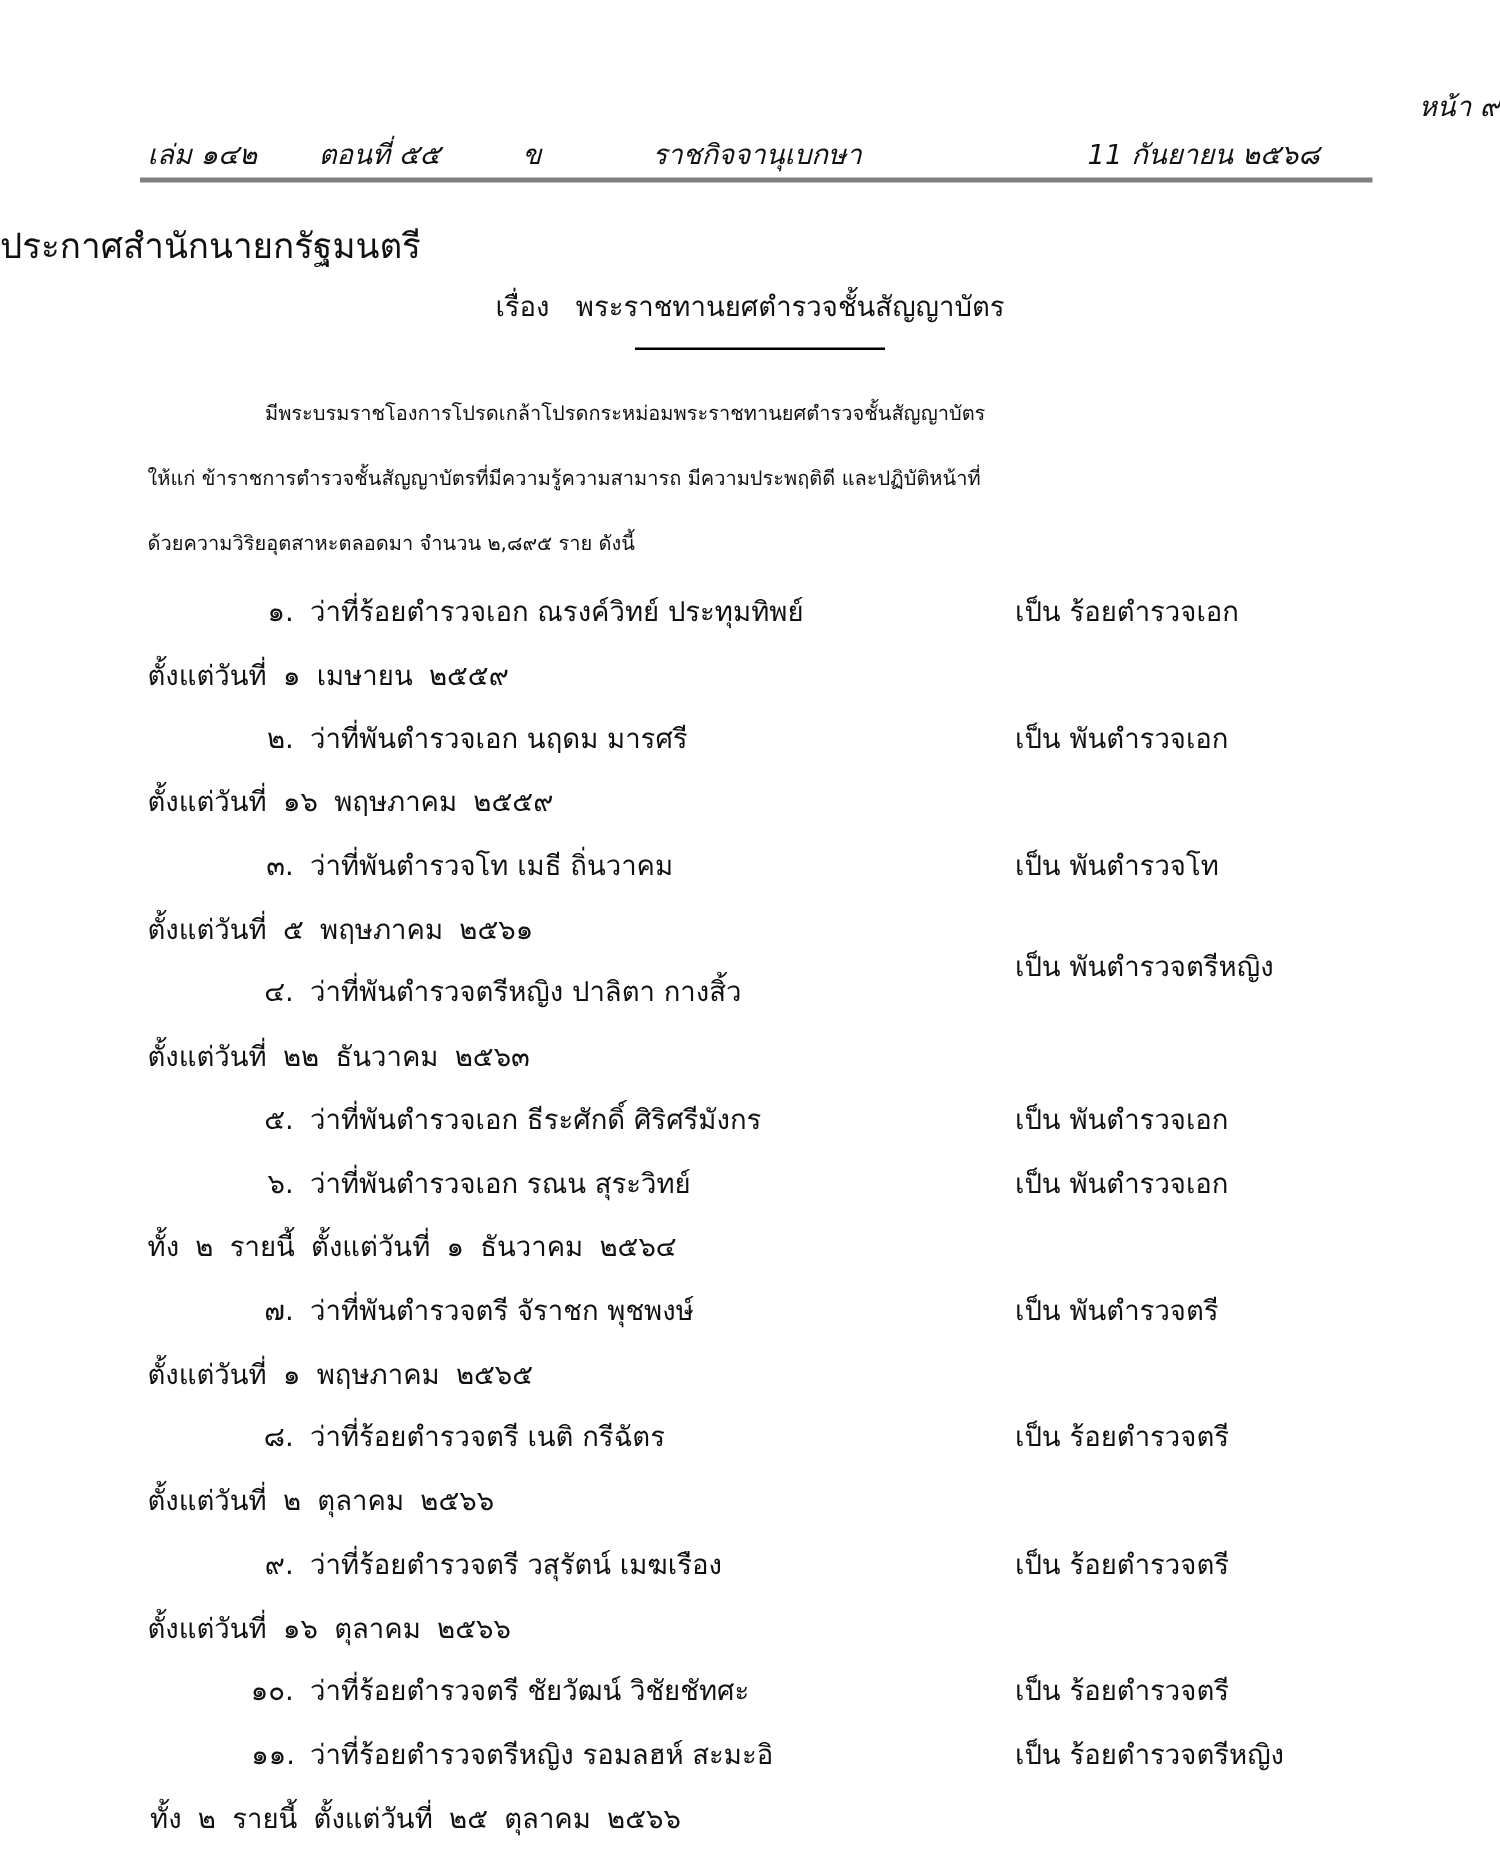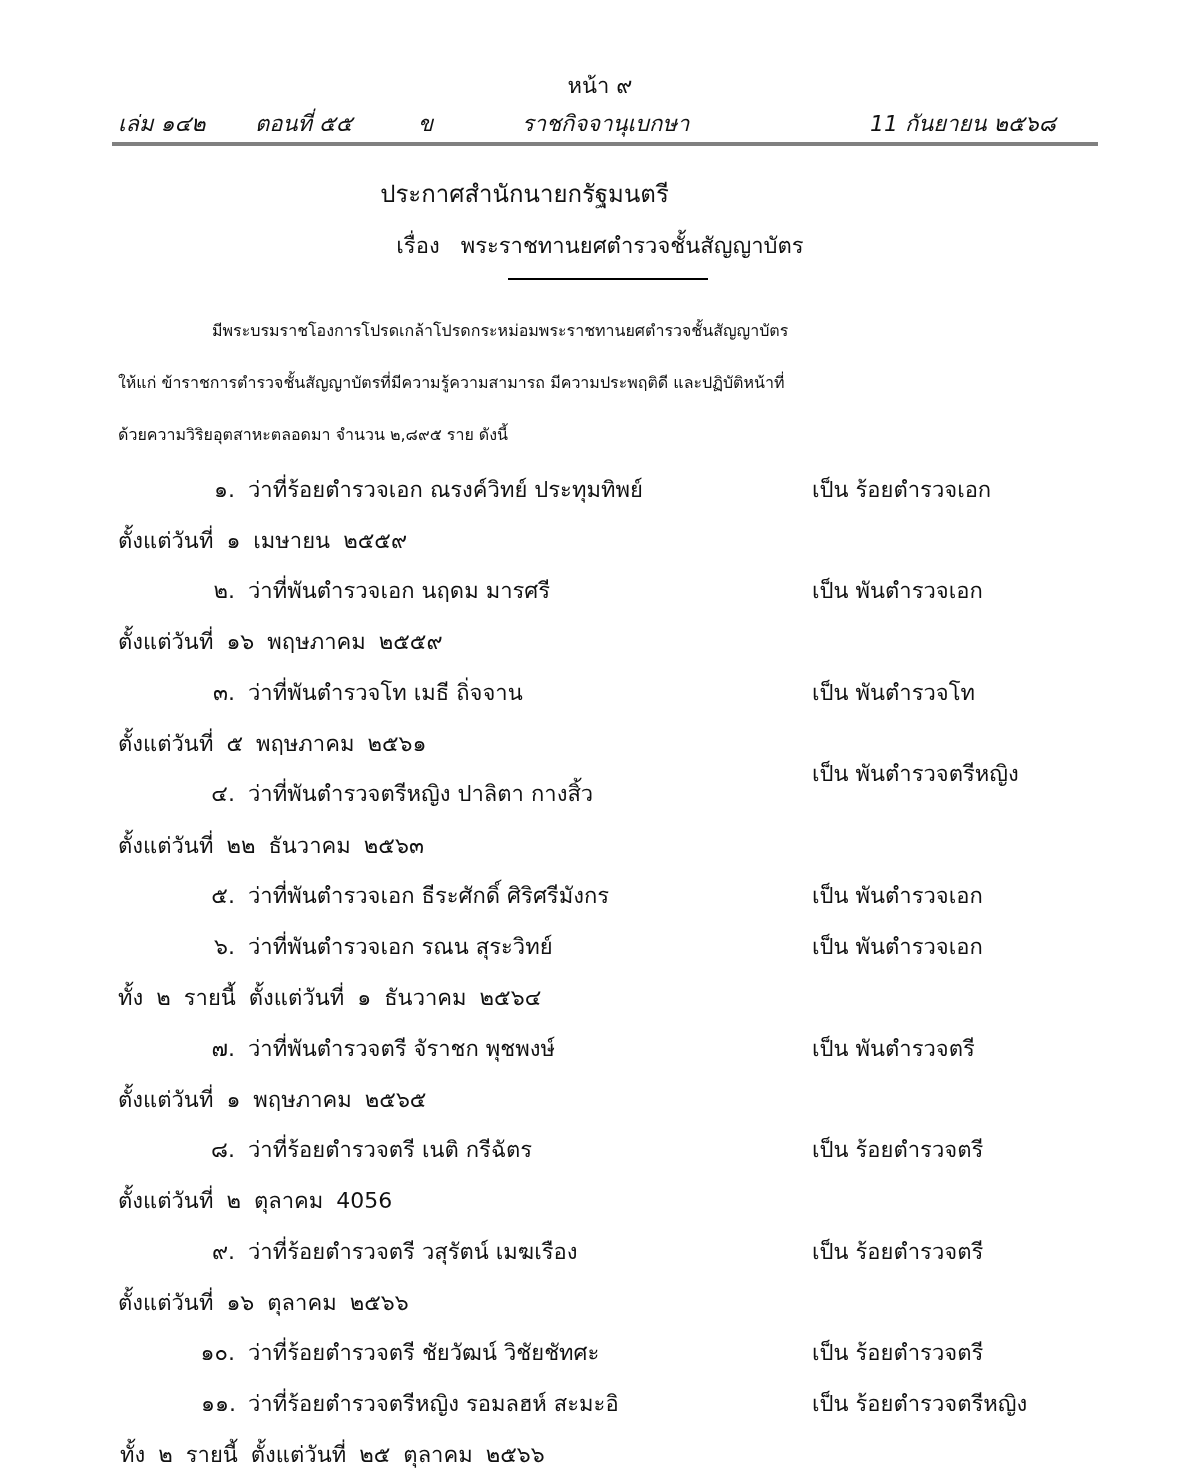--- a/index.html
+++ b/index.html
@@ -2,24 +2,24 @@
 <html><head>
 <meta charset="utf-8">
 <style>
   html, body { margin: 0; padding: 0; background: #ffffff; }
   body {
     width: 1200px; height: 1481px; position: relative; overflow: hidden;
     font-family: "DejaVu Sans", "Liberation Sans", sans-serif;
     color: #111111;
   }
   .abs { position: absolute; white-space: nowrap; }
-  .page-no { left: 0; width: 1200px; top: 68px; text-align: center; font-size: 22px; }
+  .page-no { left: 0; width: 1200px; top: 68px; text-align: right; font-size: 22px; font-style: italic; }
   .hdr { top: 106px; font-size: 22px; font-style: italic; }
   .hdr-rule { left: 112px; top: 142px; width: 986px; height: 4px; background: #808080; }
-  .title { left: 0; width: 1049px; top: 174px; text-align: center; font-size: 24px; }
+  .title { left: 0; width: 1049px; top: 174px; font-size: 28px; }
   .subject { left: 0; width: 1200px; top: 228px; text-align: center; font-size: 22px; word-spacing: 14px; }
   .subject-rule { left: 508px; top: 278px; width: 200px; height: 2px; background: #000; }
   .para { font-size: 16px; }
   .item-num { font-size: 22px; text-align: right; width: 60px; }
   .item-text { font-size: 22px; }
   .item-rank { font-size: 22px; }
   .since { font-size: 22px; word-spacing: 6px; }
 </style>
 </head>
 <body>
@@ -44,21 +44,21 @@
 <div class="abs item-text" style="left:248px; top:472px">ว่าที่ร้อยตำรวจเอก ณรงค์วิทย์  ประทุมทิพย์</div>
 <div class="abs item-rank" style="left:812px; top:472px">เป็น  ร้อยตำรวจเอก</div>
 <div class="abs since" style="left:118px; top:523px">ตั้งแต่วันที่  ๑  เมษายน  ๒๕๕๙</div>
 
 <div class="abs item-num" style="left:175px; top:573px">๒.</div>
 <div class="abs item-text" style="left:248px; top:573px">ว่าที่พันตำรวจเอก นฤดม  มารศรี</div>
 <div class="abs item-rank" style="left:812px; top:573px">เป็น  พันตำรวจเอก</div>
 <div class="abs since" style="left:118px; top:624px">ตั้งแต่วันที่  ๑๖  พฤษภาคม  ๒๕๕๙</div>
 
 <div class="abs item-num" style="left:175px; top:675px">๓.</div>
-<div class="abs item-text" style="left:248px; top:675px">ว่าที่พันตำรวจโท เมธี  ถิ่จจาน</div>
+<div class="abs item-text" style="left:248px; top:675px">ว่าที่พันตำรวจโท เมธี  ถิ่นวาคม</div>
 <div class="abs item-rank" style="left:812px; top:675px">เป็น  พันตำรวจโท</div>
 <div class="abs since" style="left:118px; top:726px">ตั้งแต่วันที่  ๕  พฤษภาคม  ๒๕๖๑</div>
 
 <div class="abs item-num" style="left:175px; top:776px">๔.</div>
 <div class="abs item-text" style="left:248px; top:776px">ว่าที่พันตำรวจตรีหญิง ปาลิตา  กางสิ้ว</div>
 <div class="abs item-rank" style="left:812px; top:756px">เป็น  พันตำรวจตรีหญิง</div>
 <div class="abs since" style="left:118px; top:828px">ตั้งแต่วันที่  ๒๒  ธันวาคม  ๒๕๖๓</div>
 
 <div class="abs item-num" style="left:175px; top:878px">๕.</div>
 <div class="abs item-text" style="left:248px; top:878px">ว่าที่พันตำรวจเอก ธีระศักดิ์  ศิริศรีมังกร</div>
@@ -70,21 +70,21 @@
 <div class="abs since" style="left:118px; top:980px">ทั้ง  ๒  รายนี้  ตั้งแต่วันที่  ๑  ธันวาคม  ๒๕๖๔</div>
 
 <div class="abs item-num" style="left:175px; top:1031px">๗.</div>
 <div class="abs item-text" style="left:248px; top:1031px">ว่าที่พันตำรวจตรี จัราชก  พุชพงษ์</div>
 <div class="abs item-rank" style="left:812px; top:1031px">เป็น  พันตำรวจตรี</div>
 <div class="abs since" style="left:118px; top:1082px">ตั้งแต่วันที่  ๑  พฤษภาคม  ๒๕๖๕</div>
 
 <div class="abs item-num" style="left:175px; top:1132px">๘.</div>
 <div class="abs item-text" style="left:248px; top:1132px">ว่าที่ร้อยตำรวจตรี เนติ  กรีฉัตร</div>
 <div class="abs item-rank" style="left:812px; top:1132px">เป็น  ร้อยตำรวจตรี</div>
-<div class="abs since" style="left:118px; top:1183px">ตั้งแต่วันที่  ๒  ตุลาคม  4056</div>
+<div class="abs since" style="left:118px; top:1183px">ตั้งแต่วันที่  ๒  ตุลาคม  ๒๕๖๖</div>
 
 <div class="abs item-num" style="left:175px; top:1234px">๙.</div>
 <div class="abs item-text" style="left:248px; top:1234px">ว่าที่ร้อยตำรวจตรี วสุรัตน์  เมฆเรือง</div>
 <div class="abs item-rank" style="left:812px; top:1234px">เป็น  ร้อยตำรวจตรี</div>
 <div class="abs since" style="left:118px; top:1285px">ตั้งแต่วันที่  ๑๖  ตุลาคม  ๒๕๖๖</div>
 
 <div class="abs item-num" style="left:175px; top:1335px">๑๐.</div>
 <div class="abs item-text" style="left:248px; top:1335px">ว่าที่ร้อยตำรวจตรี ชัยวัฒน์  วิชัยชัทศะ</div>
 <div class="abs item-rank" style="left:812px; top:1335px">เป็น  ร้อยตำรวจตรี</div>
 

